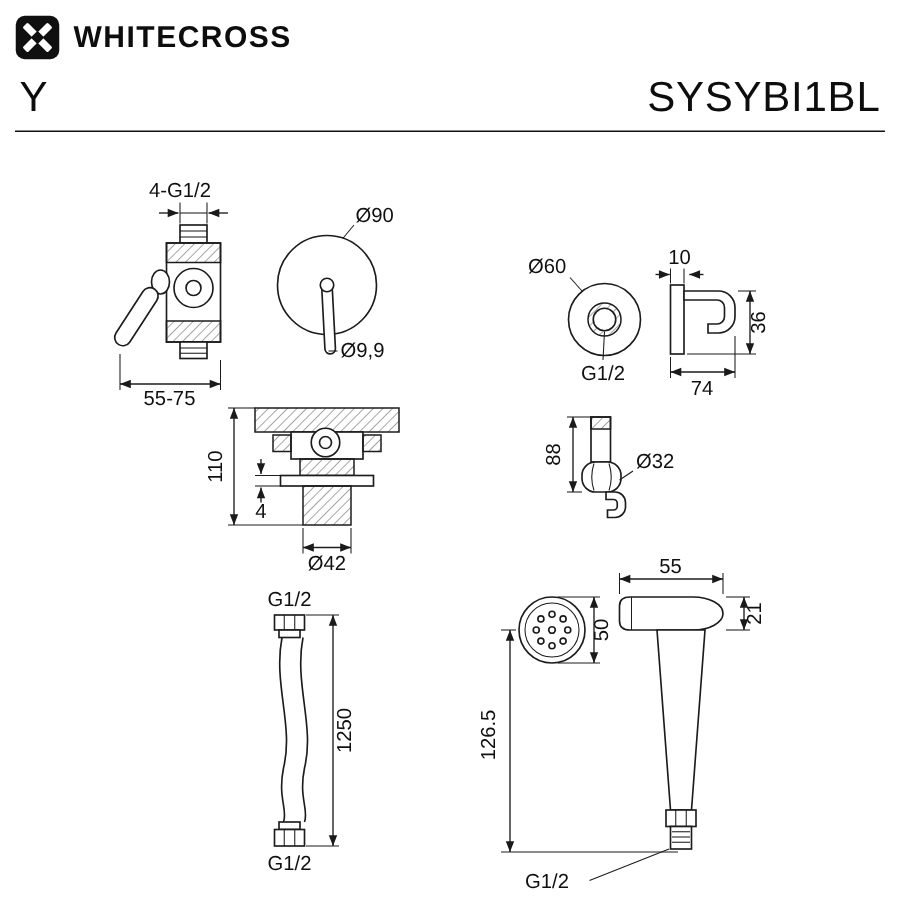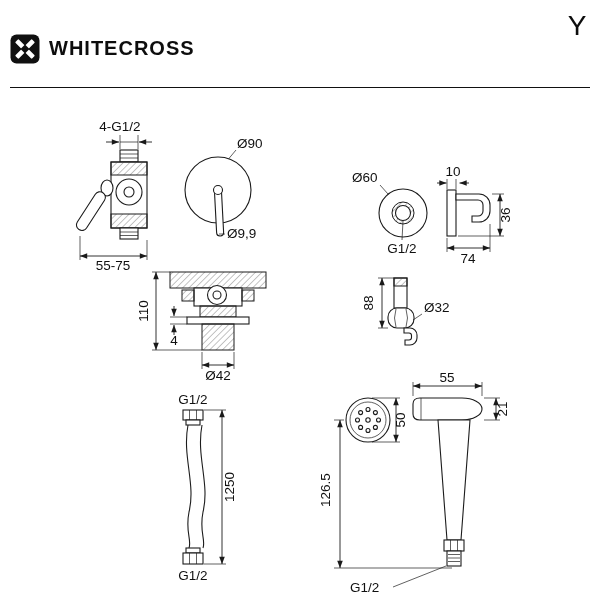--- a/index.html
+++ b/index.html
@@ -3,21 +3,21 @@
 <meta charset="utf-8">
 <style>
   html,body{margin:0;padding:0;background:#fff;}
   .page{
     width:600px;height:600px;background:#fff;position:relative;overflow:hidden;
     font-family:"Liberation Sans",sans-serif;color:#111;
   }
   .header{
     height:88px;margin:0 10px;box-sizing:border-box;
     padding-top:10px;border-bottom:1.6px solid #111;
-    display:flex;justify-content:space-between;
+    display:flex;flex-direction:column;justify-content:space-between;
   }
   .brand-row{display:flex;align-items:center;gap:9px;}
   .brand-name{font-size:20px;font-weight:700;letter-spacing:1px;color:#0d0d0d;}
   .title-row{
     display:flex;justify-content:space-between;align-items:baseline;
     font-size:28px;font-weight:400;letter-spacing:.5px;padding:0 3px 6px 3px;color:#0d0d0d;
   }
   svg.drawing{display:block;}
   .ln{fill:#fff;stroke:#1c1c1c;stroke-width:1.1;}
   .st{fill:none;stroke:#1c1c1c;stroke-width:1.1;}
@@ -38,20 +38,21 @@
           <rect x="0.5" y="0.5" width="29" height="29" rx="6" fill="#101010"></rect>
           <rect x="12.6" y="3.2" width="4.8" height="23.6" rx="1" transform="rotate(45 15 15)" fill="#fff"></rect>
           <rect x="12.6" y="3.2" width="4.8" height="23.6" rx="1" transform="rotate(-45 15 15)" fill="#fff"></rect>
           <rect x="11.8" y="11.8" width="6.4" height="6.4" transform="rotate(45 15 15)" fill="#101010"></rect>
         </svg>
       </span>
       <span class="brand-name">WHITECROSS</span>
     </div>
     <div class="title-row">
       <span>Y</span>
+      <span>SYSYBI1BL</span>
     </div>
   </div>
 
   <svg class="drawing" width="600" height="512" viewBox="0 0 600 512">
     <defs>
       <pattern id="hatch" width="4.5" height="4.5" patternUnits="userSpaceOnUse" patternTransform="rotate(45)">
         <line x1="0" y1="0" x2="0" y2="4.5" stroke="#6a6a6a" stroke-width="0.8"></line>
       </pattern>
       <marker id="arr" viewBox="0 0 10 10" refX="9" refY="5" markerWidth="10" markerHeight="8" orient="auto-start-reverse" markerUnits="userSpaceOnUse">
         <path d="M0,1.5 L9,5 L0,8.5 Z" fill="#1a1a1a"></path>

